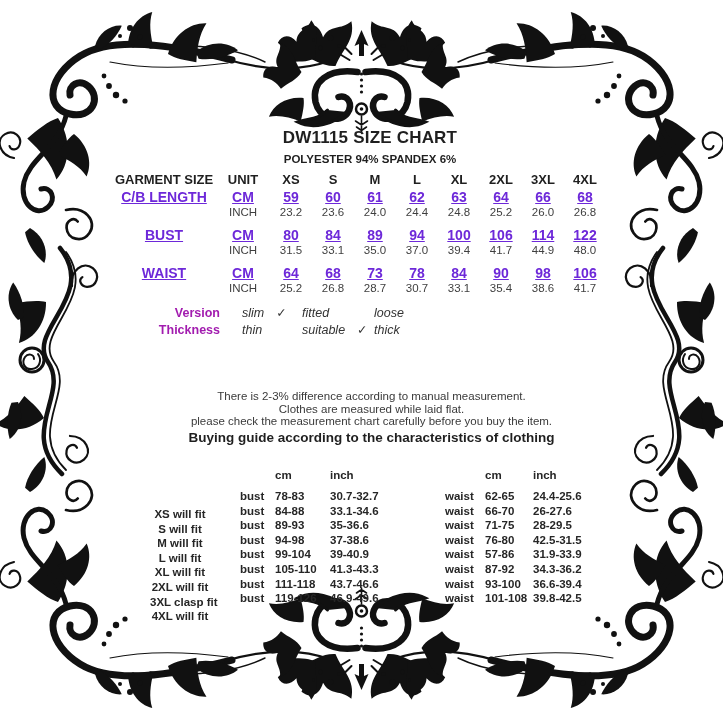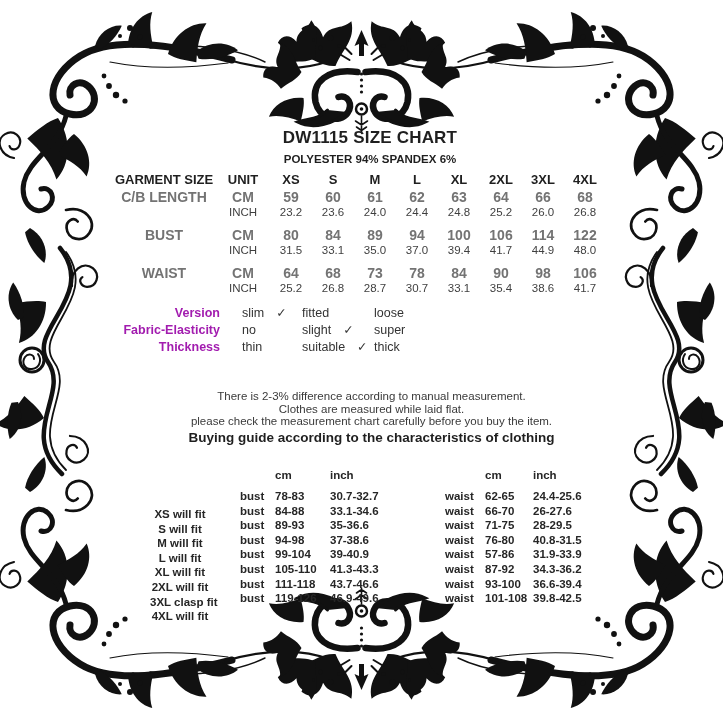--- a/index.html
+++ b/index.html
@@ -20,29 +20,29 @@
     position:absolute;left:0;top:153px;width:740px;text-align:center;
     font-size:11.5px;font-weight:bold;color:#1f1f1f;
   }
 
   
   #size-table{position:absolute;left:112px;top:172px;}
   .st-row{display:grid;grid-template-columns:104px 54px repeat(8,42px);align-items:end;}
   .st-cell{text-align:center;white-space:nowrap;}
   .st-label{text-align:center;font-weight:bold;font-size:13px;color:#1f1f1f;}
   .st-header .st-cell{font-weight:bold;font-size:13px;height:17px;color:#1f1f1f;}
-  .st-cm .st-cell{font-weight:bold;font-size:14px;height:17px;color:#737373;}
+  .st-cm .st-cell{font-weight:bold;font-size:14px;height:17px;color:#6d28d9;text-decoration:underline;}
   .st-inch .st-cell{font-weight:normal;font-size:11.5px;height:15px;color:#3f3f3f;}
   .st-gap{margin-top:6px;}
 
   
   #attributes{position:absolute;left:112px;top:304px;}
   .attr-row{display:grid;grid-template-columns:114px 60px 72px 78px 90px 120px;height:17px;font-size:12.5px;align-items:center;}
   .attr-label{font-weight:bold;text-align:right;padding-right:6px;color:#a21caf;white-space:nowrap;}
-  .attr-opt{padding-left:16px;white-space:nowrap;color:#333;}
+  .attr-opt{padding-left:16px;white-space:nowrap;color:#333;font-style:italic;}
   .attr-check{margin-left:12px;color:#333;}
 
   
   #notes{position:absolute;left:10px;top:390px;width:723px;text-align:center;}
   .note-line{font-size:11.5px;line-height:12.6px;color:#3a3a3a;}
   .guide-heading{
     position:absolute;left:10px;top:430px;width:723px;text-align:center;
     font-size:13.5px;font-weight:bold;color:#1f1f1f;
   }
 
@@ -236,26 +236,20 @@
     </div>
 
   <div id="attributes">
       <div class="attr-row">
         <div class="attr-label">Version</div>
         <div class="attr-opt"><span>slim</span><span class="attr-check">✓</span></div>
         <div class="attr-opt"><span>fitted</span></div>
         <div class="attr-opt"><span>loose</span></div>
       </div>
       <div class="attr-row">
-        <div class="attr-label">Fabric-Elasticity</div>
-        <div class="attr-opt"><span>no</span></div>
-        <div class="attr-opt"><span>slight</span><span class="attr-check">✓</span></div>
-        <div class="attr-opt"><span>super</span></div>
-      </div>
-      <div class="attr-row">
         <div class="attr-label">Thickness</div>
         <div class="attr-opt"><span>thin</span></div>
         <div class="attr-opt"><span>suitable</span><span class="attr-check">✓</span></div>
         <div class="attr-opt"><span>thick</span></div>
       </div>
     </div>
 
   <div id="notes">
       <div class="note-line">There is 2-3% difference according to manual measurement.</div>
       <div class="note-line">Clothes are measured while laid flat.</div>
@@ -306,21 +300,21 @@
         <div class="bg-cell">28-29.5</div>
       </div>
       <div class="bg-row">
         <div class="bg-size">L will fit</div>
         <div class="bg-cell">bust</div>
         <div class="bg-cell">94-98</div>
         <div class="bg-cell">37-38.6</div>
         <div class="bg-cell"></div>
         <div class="bg-cell">waist</div>
         <div class="bg-cell">76-80</div>
-        <div class="bg-cell">40.8-31.5</div>
+        <div class="bg-cell">42.5-31.5</div>
       </div>
       <div class="bg-row">
         <div class="bg-size">XL will fit</div>
         <div class="bg-cell">bust</div>
         <div class="bg-cell">99-104</div>
         <div class="bg-cell">39-40.9</div>
         <div class="bg-cell"></div>
         <div class="bg-cell">waist</div>
         <div class="bg-cell">57-86</div>
         <div class="bg-cell">31.9-33.9</div>

